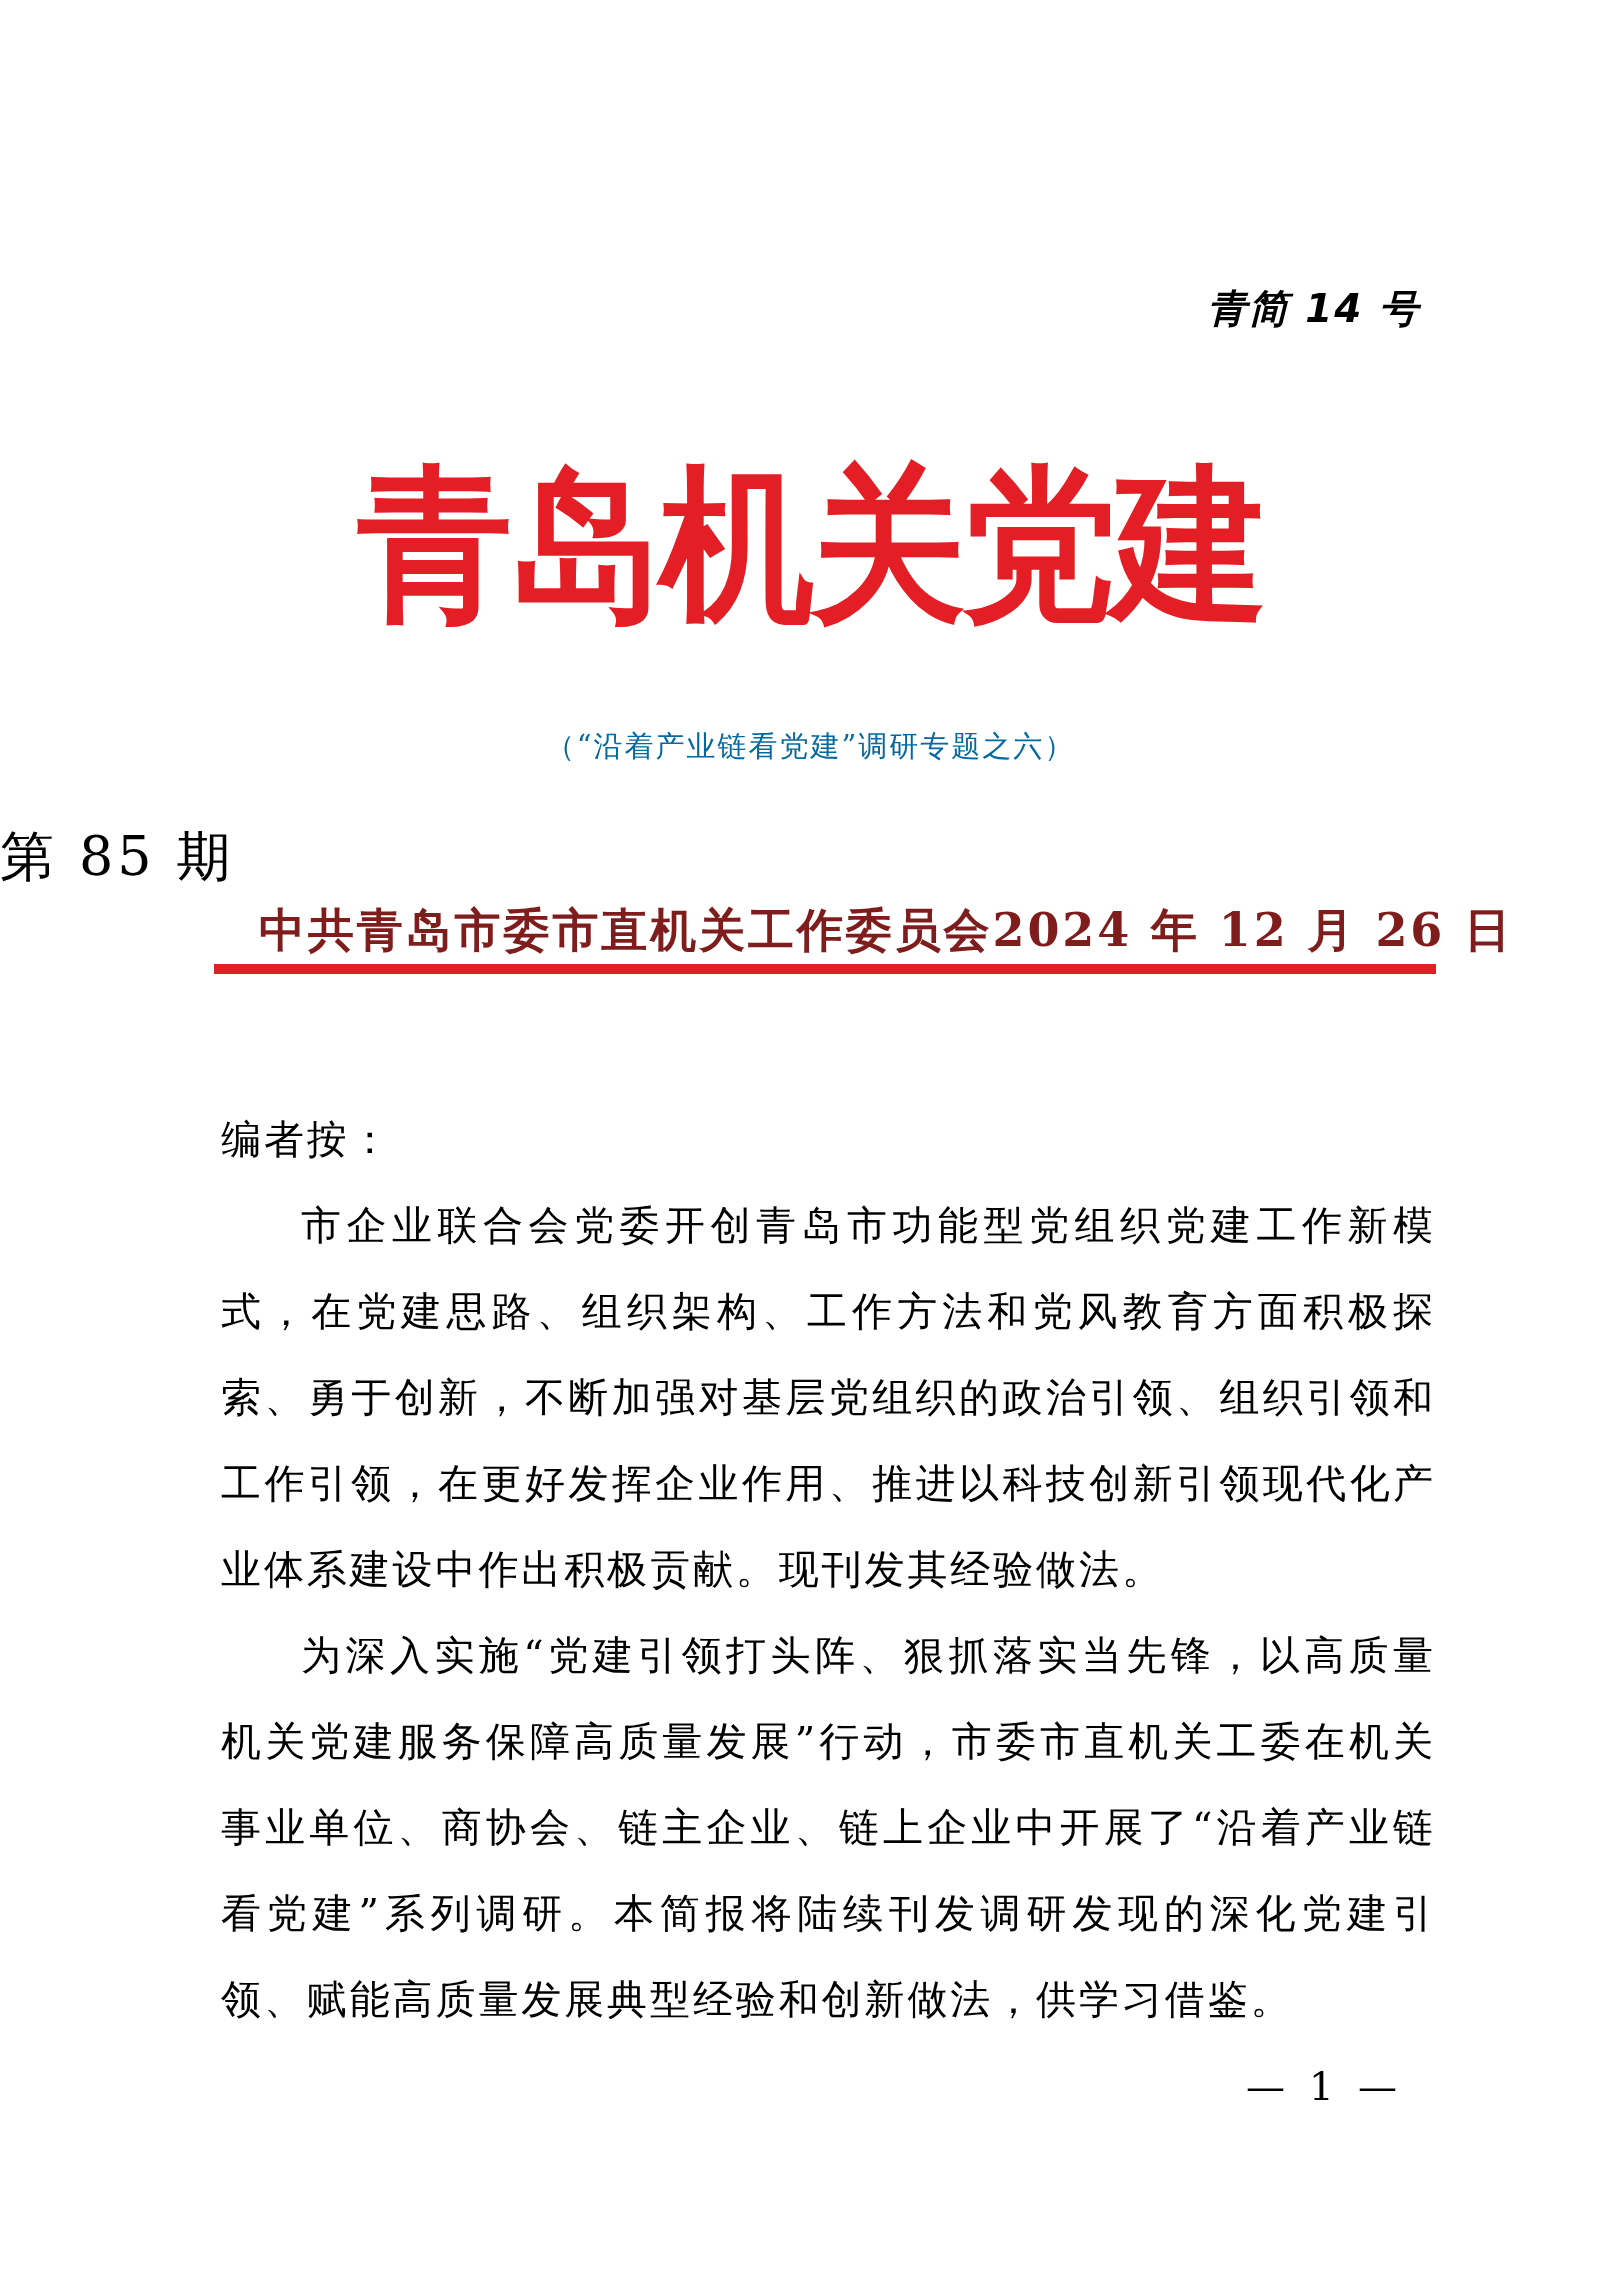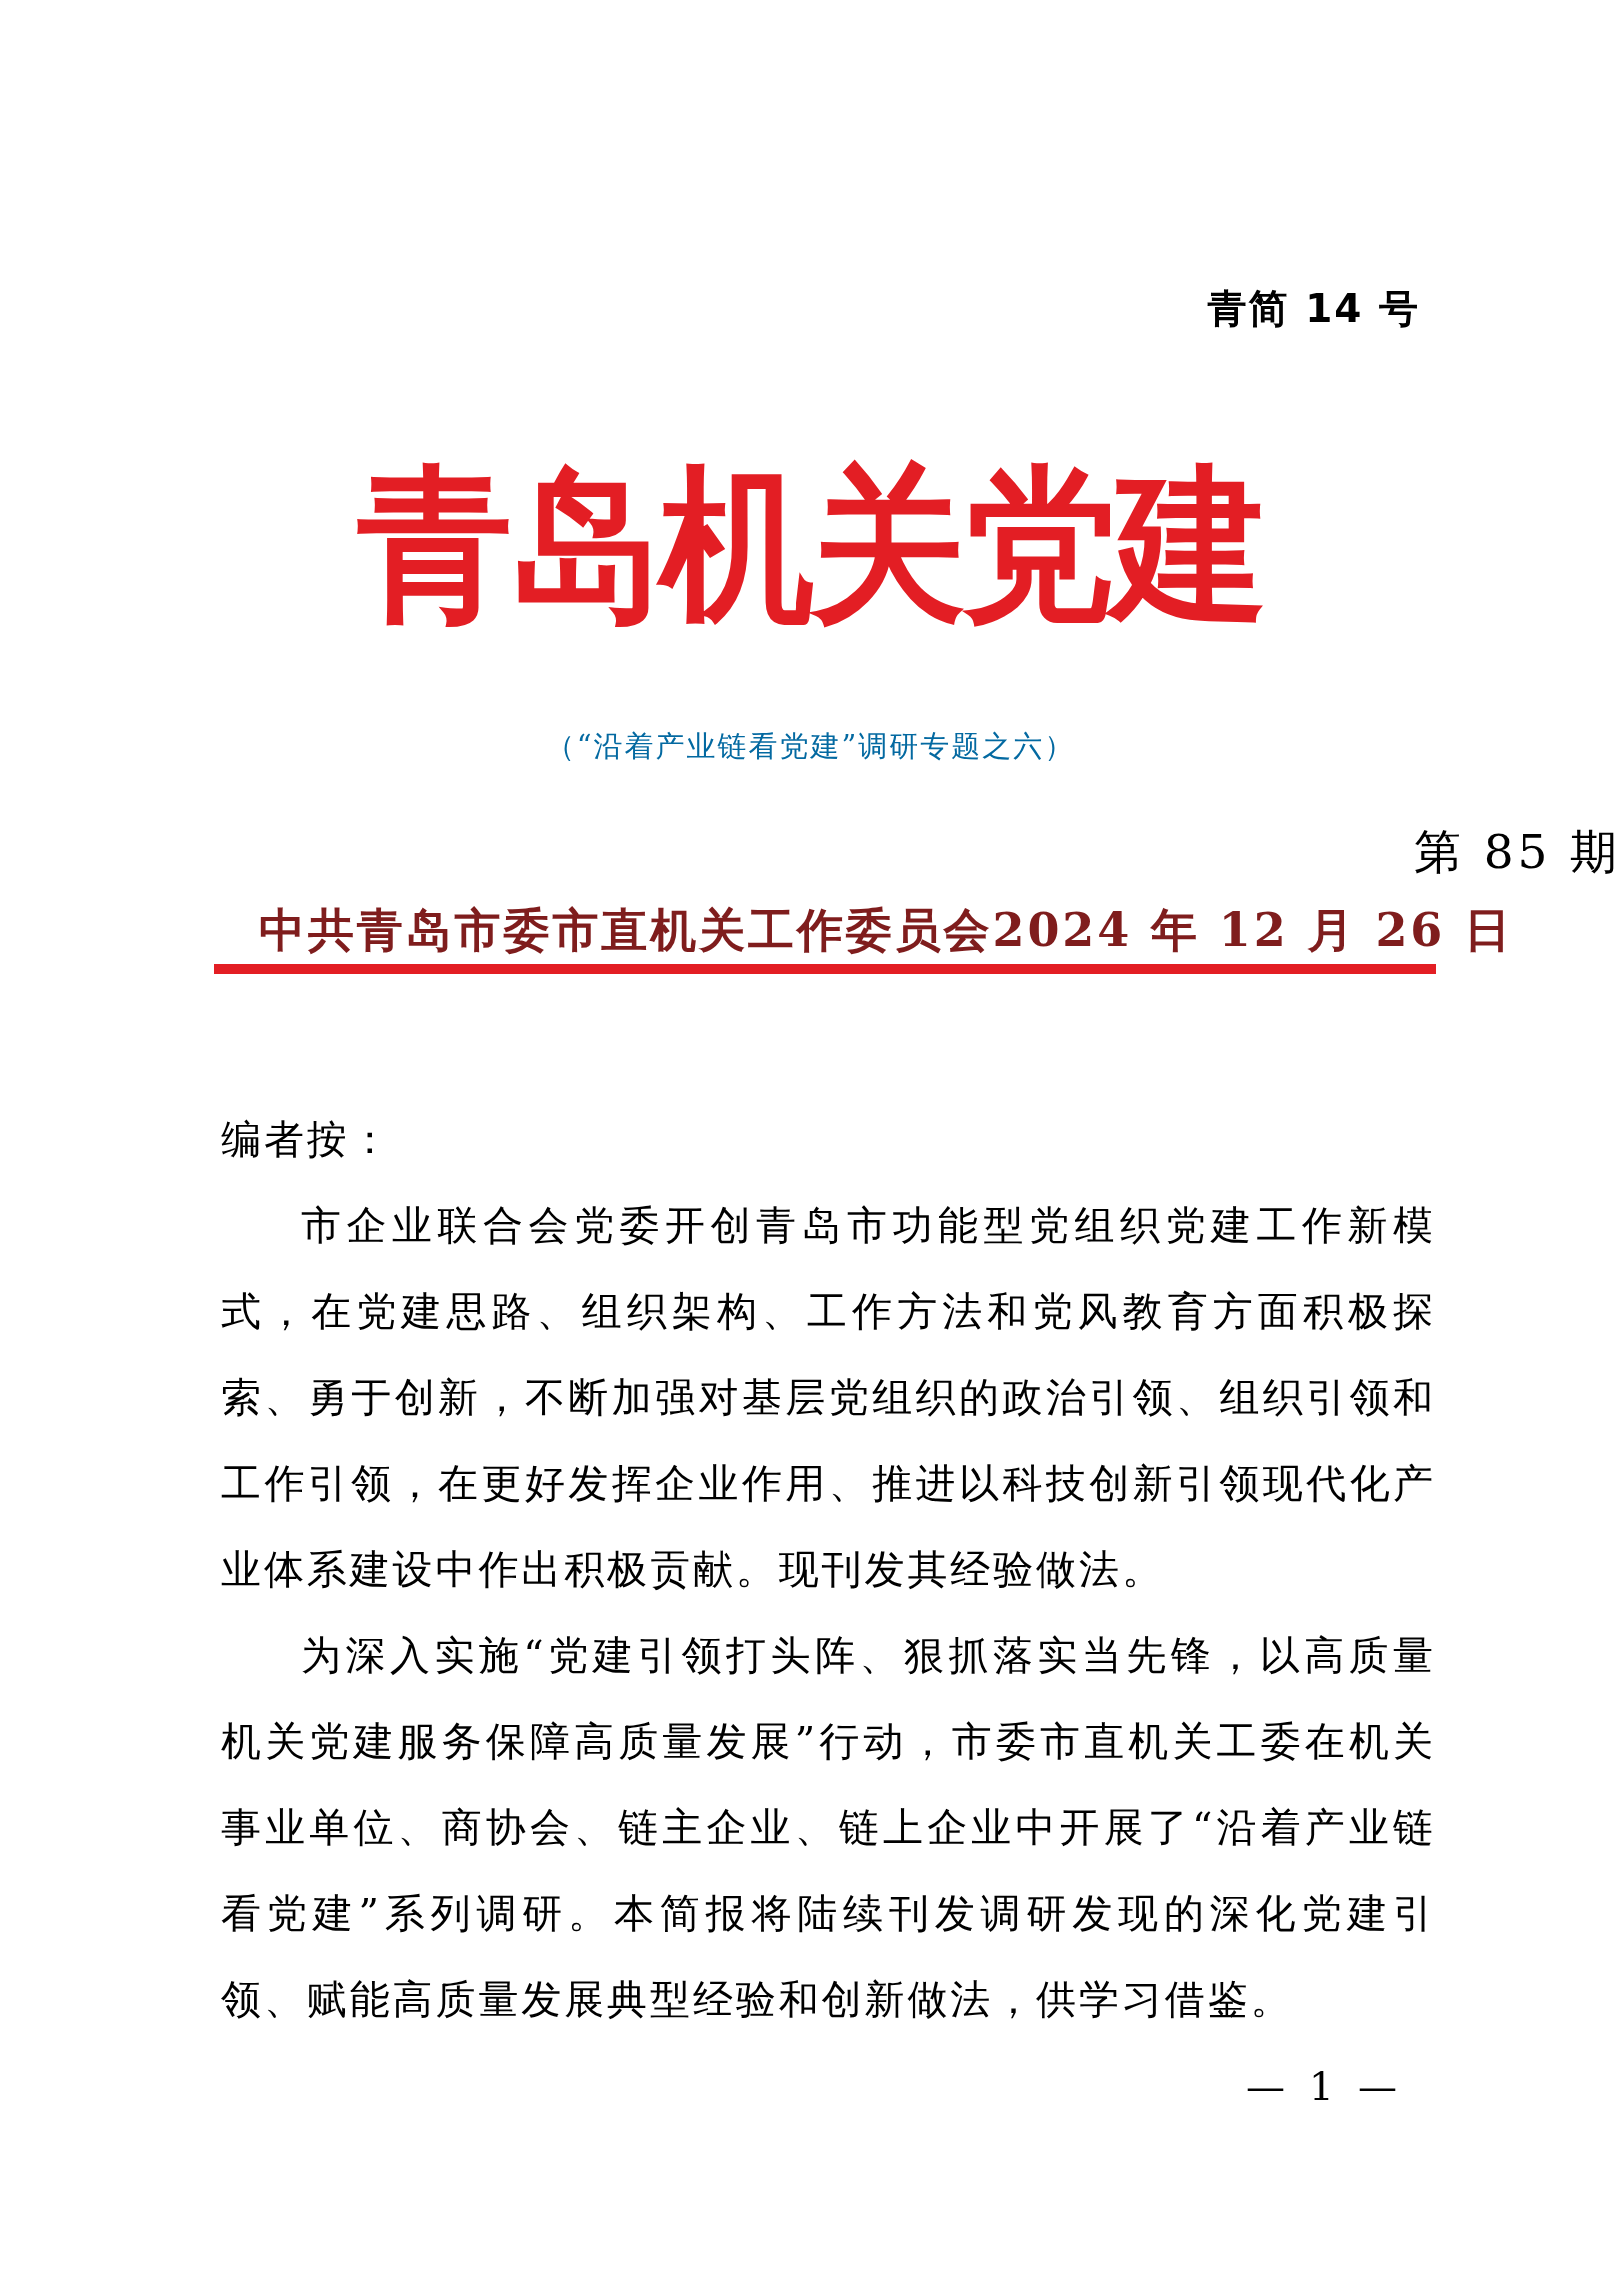--- a/index.html
+++ b/index.html
@@ -19,20 +19,21 @@
   .doc-number {
     position: absolute;
     top: 282px;
     right: 201px;
     font-family: "DejaVu Sans", "Liberation Sans", sans-serif;
     font-weight: bold;
     font-size: 39px;
     letter-spacing: 2px;
     color: #000000;
     white-space: nowrap;
+    font-style: italic;
   }
   .masthead-title {
     position: absolute;
     top: 439px;
     left: 0;
     width: 100%;
     margin: 0;
     text-align: center;
     font-family: "DejaVu Serif", "Liberation Serif", serif;
     font-weight: bold;
@@ -53,22 +54,22 @@
     font-size: 29px;
     letter-spacing: 2px;
     color: #0369a1;
     white-space: nowrap;
   }
   .issue-number {
     position: absolute;
     top: 821px;
     left: 0;
     width: 100%;
-    text-align: right;
-    font-size: 47px;
+    text-align: left;
+    font-size: 54px;
     letter-spacing: 3.9px;
     color: #000000;
     white-space: nowrap;
   }
   .org-row {
     position: absolute;
     top: 900px;
     left: 259px;
     right: 227px;
     display: flex;

